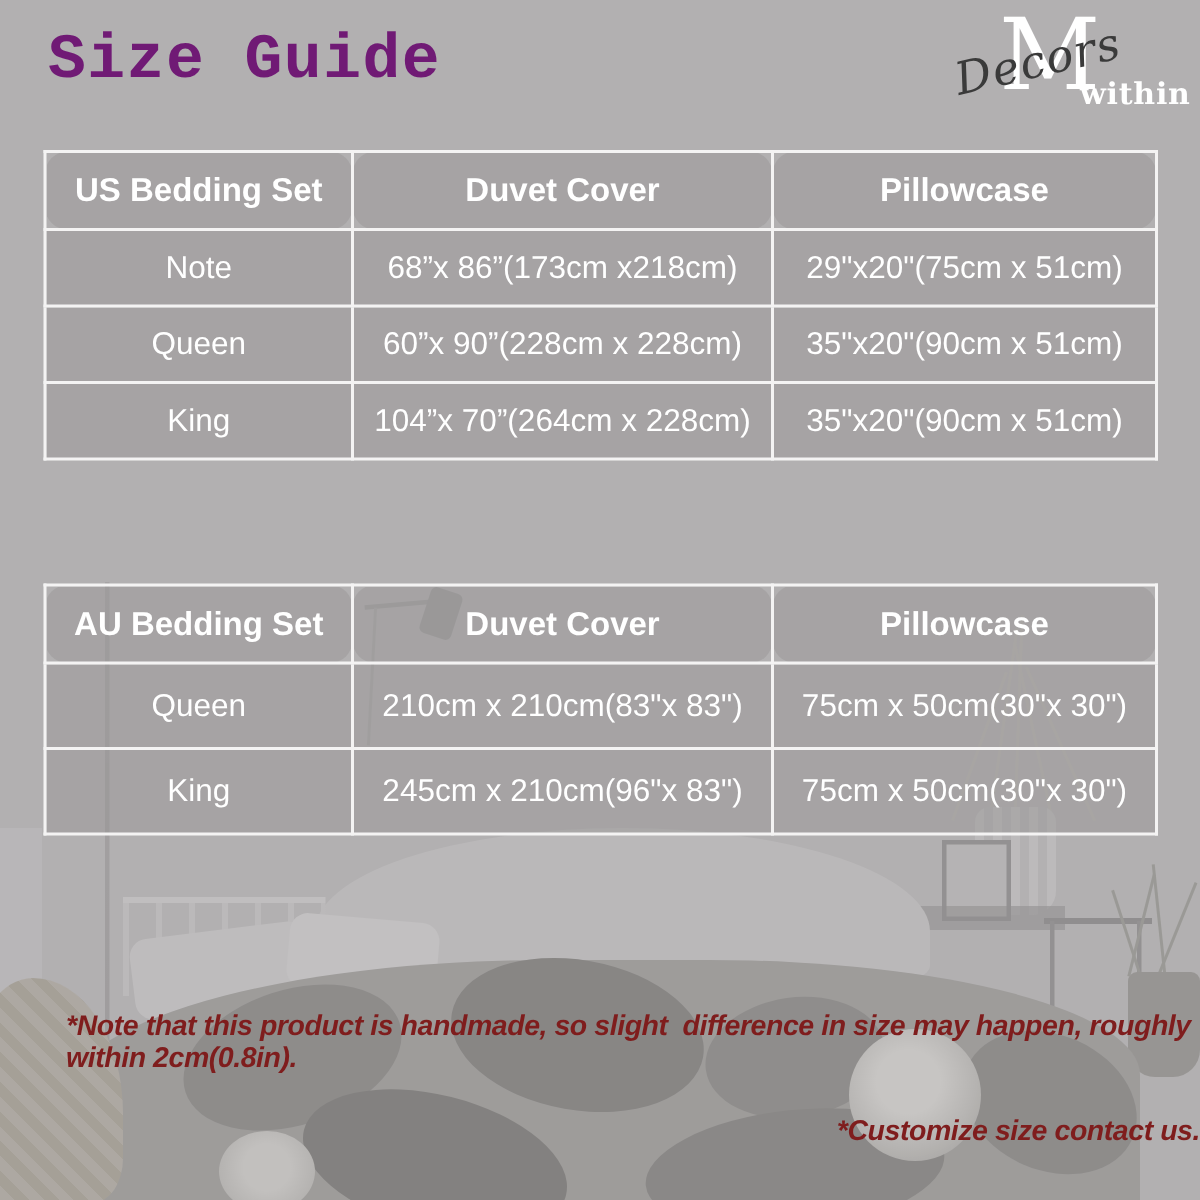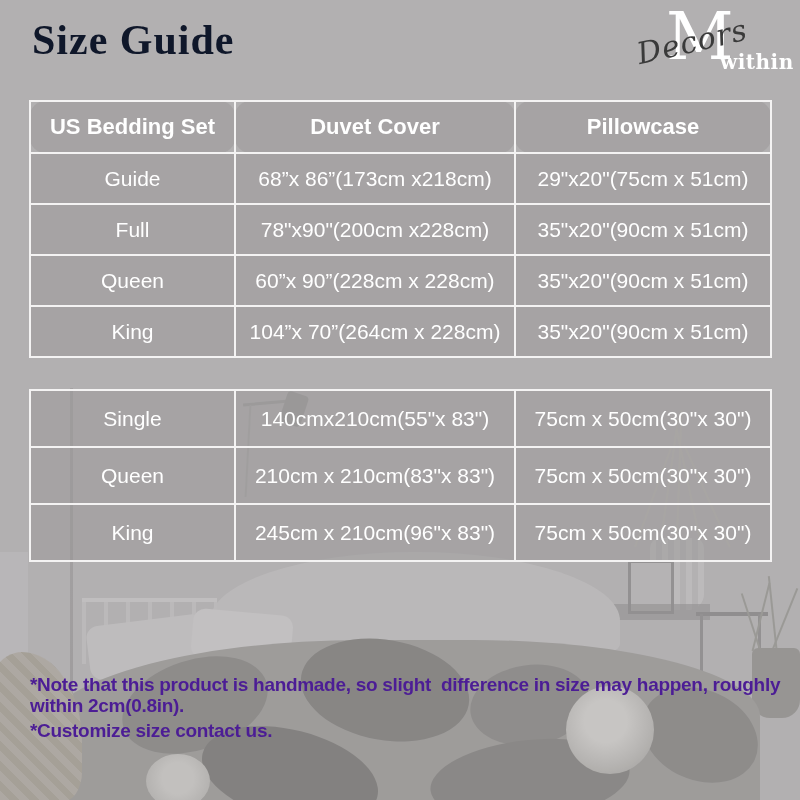--- a/index.html
+++ b/index.html
@@ -52,22 +52,22 @@
            background:radial-gradient(circle at 45% 40%,#dcdad5 0 30%,#b1afaa 70%,#8d8b87 100%);}
   .flower2{left:146px;top:754px;width:64px;height:54px;border-radius:50%;
            background:radial-gradient(circle at 50% 45%,#d3d1cc 0 35%,#a5a39e 100%);}
   .basket{left:-18px;top:652px;width:100px;height:150px;border-radius:40% 60% 20% 20%;
           background:repeating-linear-gradient(45deg,#aaa295 0 7px,#99917f 7px 14px);}
 
   
   .content{position:absolute;inset:0;z-index:1;}
   .page-title{
     position:absolute;left:32px;top:16px;margin:0;
-    font-family:Liberation Serif, serif;
-    font-weight:bold;font-size:42px;letter-spacing:1px;color:#0f172a;
+    font-family:Liberation Mono, monospace;
+    font-weight:bold;font-size:42px;letter-spacing:1px;color:#701a75;
   }
   
   .logo{position:absolute;top:12px;right:20px;width:146px;height:78px;}
   .logo span{position:absolute;}
   .logo-m{left:32px;top:-14px;font-family:"DejaVu Serif",serif;font-size:66px;color:#ffffff;}
   .logo-arket{left:86px;top:38px;font-family:"DejaVu Serif",serif;font-weight:bold;font-size:20px;color:#ffffff;letter-spacing:.5px;}
   .logo-script{left:2px;top:12px;font-family:"DejaVu Serif",serif;font-style:italic;font-size:30px;color:#3a3a3a;transform:rotate(-13deg);letter-spacing:1px;}
 
   
   table.size-table{
@@ -82,23 +82,23 @@
     border:2px solid #f4f3f3;
     background:rgba(150,148,149,0.45);
     color:#ffffff;text-align:center;vertical-align:middle;
     overflow:hidden;white-space:nowrap;
   }
   .size-table th{font-size:22px;font-weight:bold;height:48px;border-radius:15px;}
   .t-us td{font-size:21px;font-weight:normal;height:47px;}
   .t-au td{font-size:21px;font-weight:normal;height:53px;}
 
   
-  .notes{position:absolute;left:30px;top:674px;width:756px;color:#4c1d95;}
+  .notes{position:absolute;left:44px;top:674px;width:756px;color:#7f1d1d;font-style:italic;}
   .note{margin:0;font-weight:bold;font-size:19px;line-height:21px;letter-spacing:-0.3px;white-space:pre-wrap;}
-  .note-2{margin-top:4px;}
+  .note-2{margin-top:28px;text-align:right;}
 </style>
 </head>
 <body>
 
 <div class="photo">
   <div class="window-left"></div>
   <div class="pole-left"></div>
   <div class="lamp-arm"></div>
   <div class="lamp-head"></div>
   <div class="lamp-cord"></div>
@@ -149,28 +149,23 @@
         <col class="c2">
         <col class="c3">
       </colgroup>
     <tbody>
         <tr>
       <th>US Bedding Set</th>
       <th>Duvet Cover</th>
       <th>Pillowcase</th>
     </tr>
     <tr>
-      <td>Guide</td>
+      <td>Note</td>
       <td>68”x 86”(173cm x218cm)</td>
       <td>29"x20"(75cm x 51cm)</td>
-    </tr>
-    <tr>
-      <td>Full</td>
-      <td>78"x90"(200cm x228cm)</td>
-      <td>35"x20"(90cm x 51cm)</td>
     </tr>
     <tr>
       <td>Queen</td>
       <td>60”x 90”(228cm x 228cm)</td>
       <td>35"x20"(90cm x 51cm)</td>
     </tr>
     <tr>
       <td>King</td>
       <td>104”x 70”(264cm x 228cm)</td>
       <td>35"x20"(90cm x 51cm)</td>
@@ -178,24 +173,24 @@
   </tbody>
     </table>
 
   <table class="size-table t-au">
     <colgroup>
         <col class="c1">
         <col class="c2">
         <col class="c3">
       </colgroup>
     <tbody>
-    <tr>
-      <td>Single</td>
-      <td>140cmx210cm(55"x 83")</td>
-      <td>75cm x 50cm(30"x 30")</td>
+        <tr>
+      <th>AU Bedding Set</th>
+      <th>Duvet Cover</th>
+      <th>Pillowcase</th>
     </tr>
     <tr>
       <td>Queen</td>
       <td>210cm x 210cm(83"x 83")</td>
       <td>75cm x 50cm(30"x 30")</td>
     </tr>
     <tr>
       <td>King</td>
       <td>245cm x 210cm(96"x 83")</td>
       <td>75cm x 50cm(30"x 30")</td>

